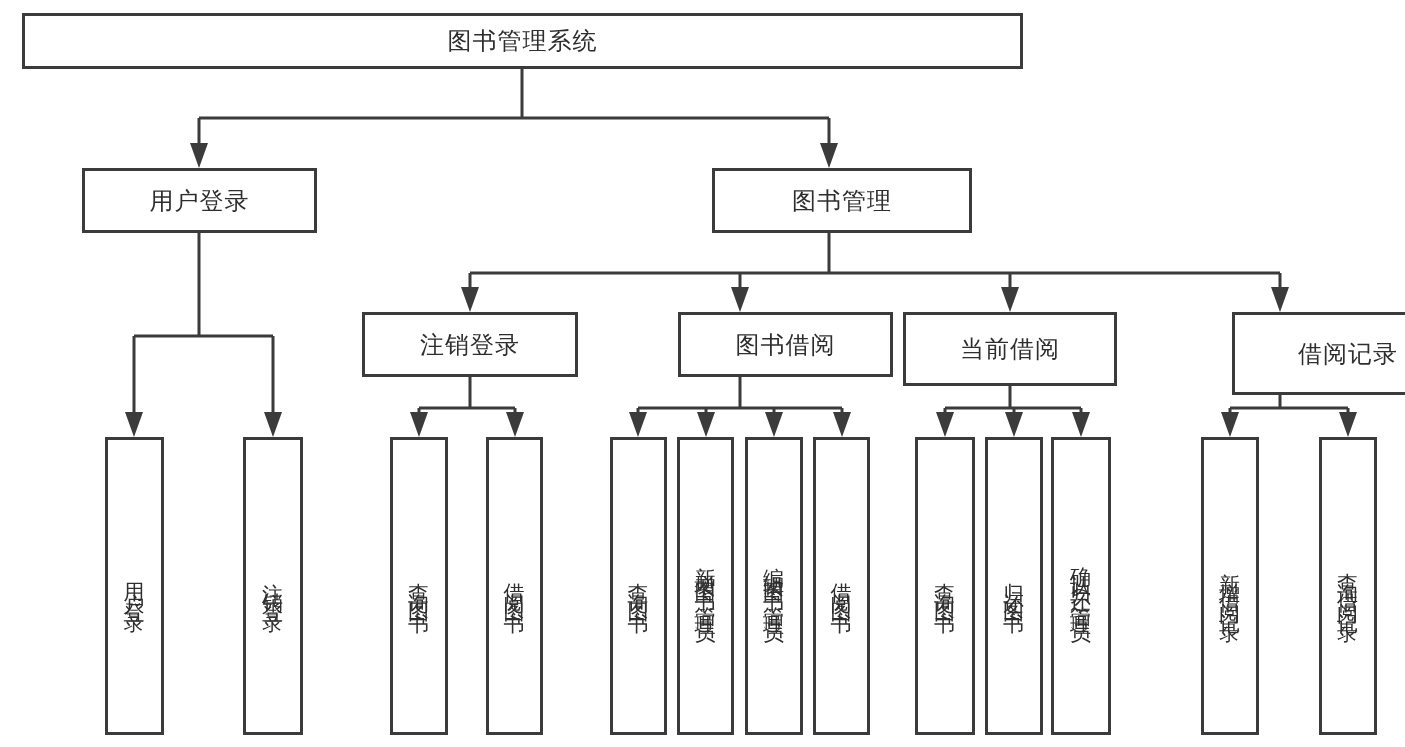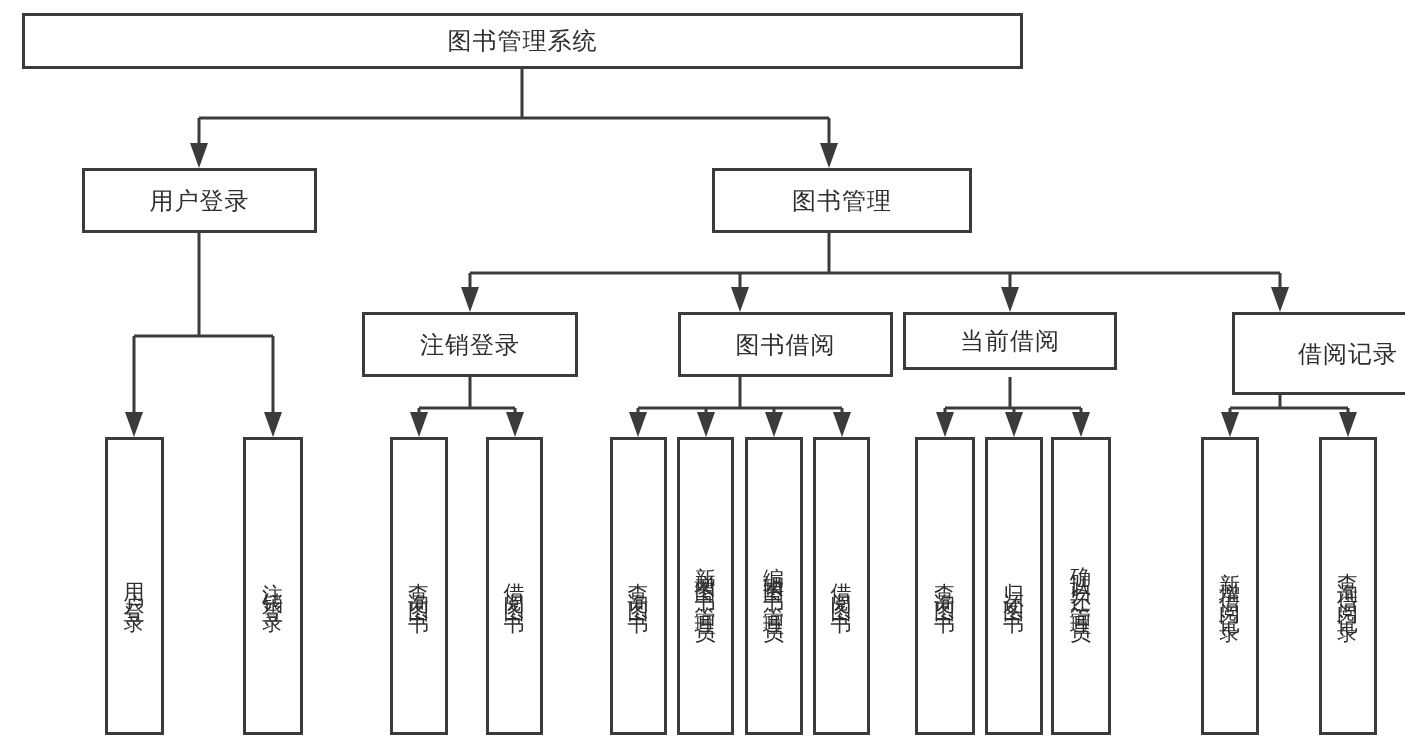--- a/index.html
+++ b/index.html
@@ -80,21 +80,21 @@
   <div class="node" style="left:712px; top:168px; width:260px; height:65px;">
     <span class="hlabel">图书管理</span>
   </div>
 
   <div class="node" style="left:362px; top:312px; width:216px; height:65px;">
     <span class="hlabel">注销登录</span>
   </div>
   <div class="node" style="left:632px; top:312px; width:215px; height:65px;margin-left:46px;">
     <span class="hlabel">图书借阅</span>
   </div>
-  <div class="node" style="left:903px; top:312px; width:214px; height:58px;">
+  <div class="node" style="left:903px; top:312px; width:214px; height:74px;">
     <span class="hlabel">当前借阅</span>
   </div>
   <div class="node" style="left:1232px; top:312px; width:214px; height:83px;padding-left:18px;">
     <span class="hlabel">借阅记录</span>
   </div>
 
   <div class="node" style="left:105px; top:437px; width:59px; height:298px;">
     <span class="vtext">用户登录</span>
   </div>
   <div class="node" style="left:243px; top:437px; width:60px; height:298px;">

